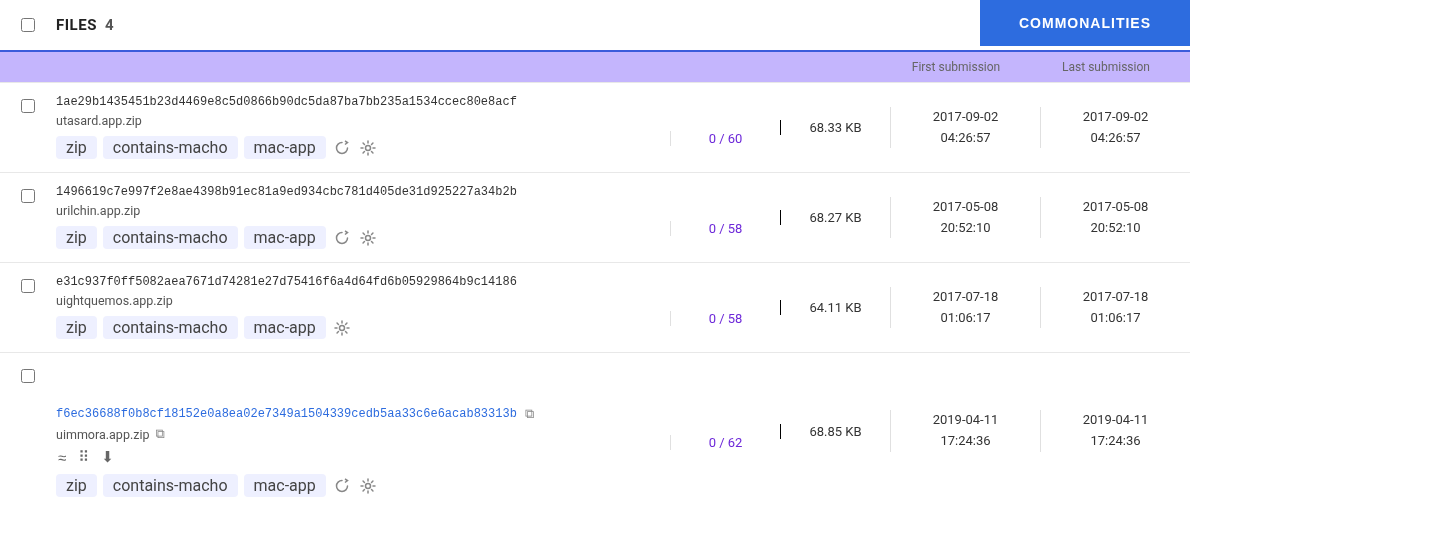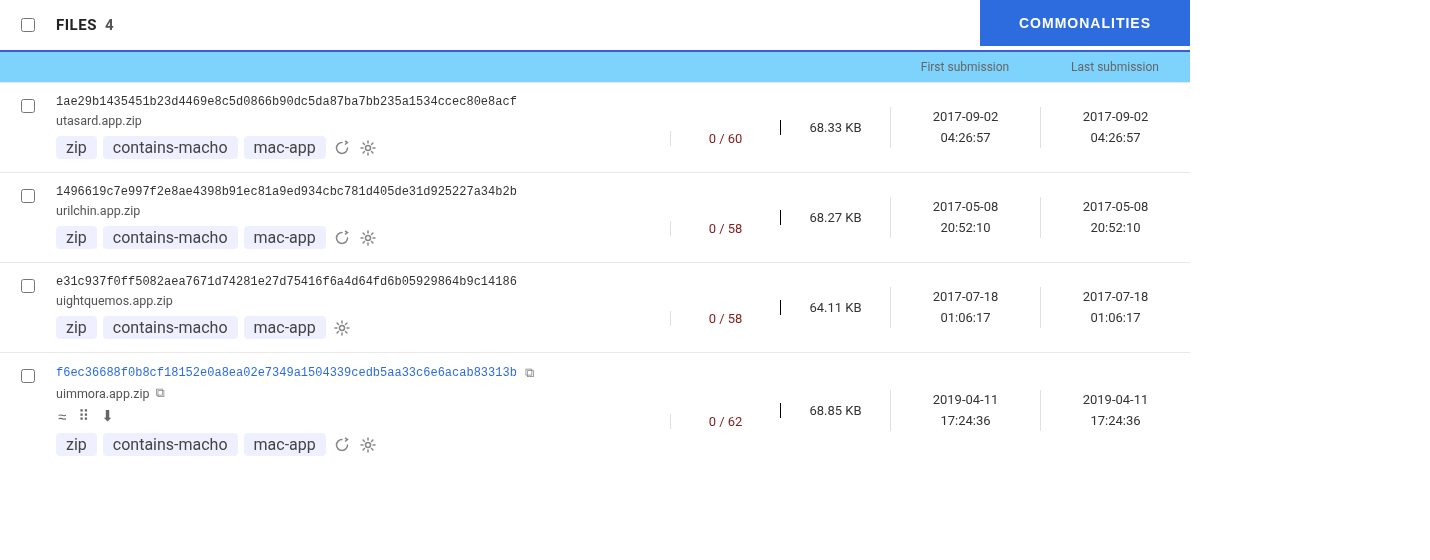--- a/index.html
+++ b/index.html
@@ -58,23 +58,23 @@
       cursor: pointer;
       display: flex;
       align-items: center;
       justify-content: center;
       min-width: 210px;
     }
     
     .col-headers {
       display: flex;
       align-items: center;
-      padding: 8px 0;
+      padding: 8px 9px;
       border-bottom: 1px solid #e8e8e8;
-      background: #7dd3fc;
+      background: #c4b5fd;
     }
     .col-spacer {
       flex: 1;
     }
     .col-score {
       width: 110px;
       text-align: center;
       font-size: 12px;
       color: #666;
     }
@@ -169,21 +169,21 @@
       align-items: center;
       gap: 8px;
       margin-top: 2px;
     }
     
     .row-score {
       width: 110px;
       text-align: center;
       align-self: center;
       font-size: 13px;
-      color: #7f1d1d;
+      color: #6d28d9;
       border-left: 1px solid #e0e0e0;
       padding: 0 8px;
       margin-top: 22px;
     }
     .row-size {
       width: 110px;
       text-align: center;
       align-self: center;
       font-size: 13px;
       color: #333;
@@ -359,21 +359,21 @@
         <div class="row-last-sub">
           <span class="date-line">2017-07-18</span>
           <span class="date-line">01:06:17</span>
         </div>
       </div>
       <div class="file-row">
         <div class="row-checkbox">
           <input type="checkbox" style="">
         </div>
         <div class="row-main">
-          <div style="display: flex; align-items: center; gap: 6px;">
+          <div style="display: flex; align-items: center; gap: 6px; margin-top: 41px;">
             <a href="#" class="file-hash link">f6ec36688f0b8cf18152e0a8ea02e7349a1504339cedb5aa33c6e6acab83313b</a>
             <button class="icon-btn copy-icon">⧉</button>
           </div>
           <div class="file-name">uimmora.app.zip<button class="icon-btn copy-icon">⧉</button></div>
           <div class="action-icons">
             <button class="icon-btn action-tilde">≈</button>
             <button class="icon-btn action-grid">⠿</button>
             <button class="icon-btn action-download">⬇</button>
           </div>
           <div class="tags-row">

